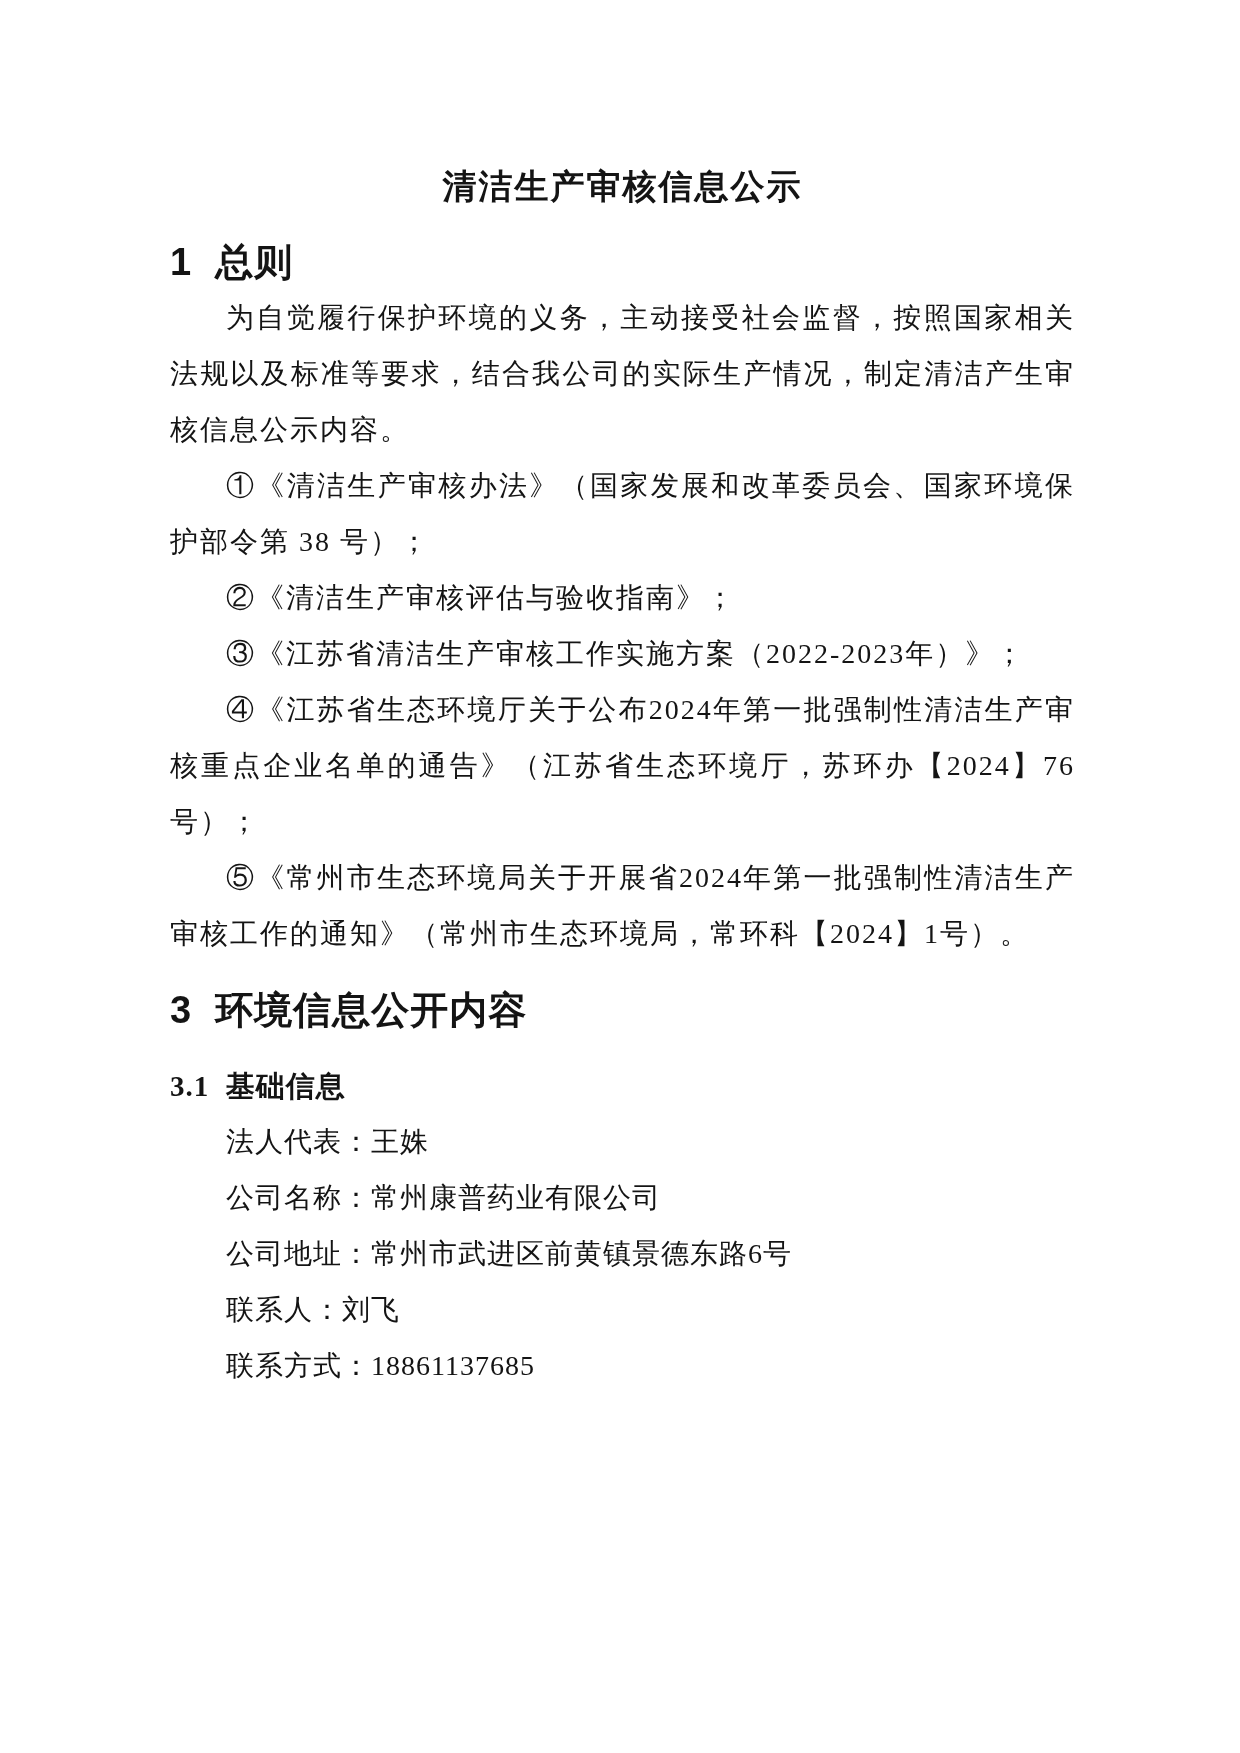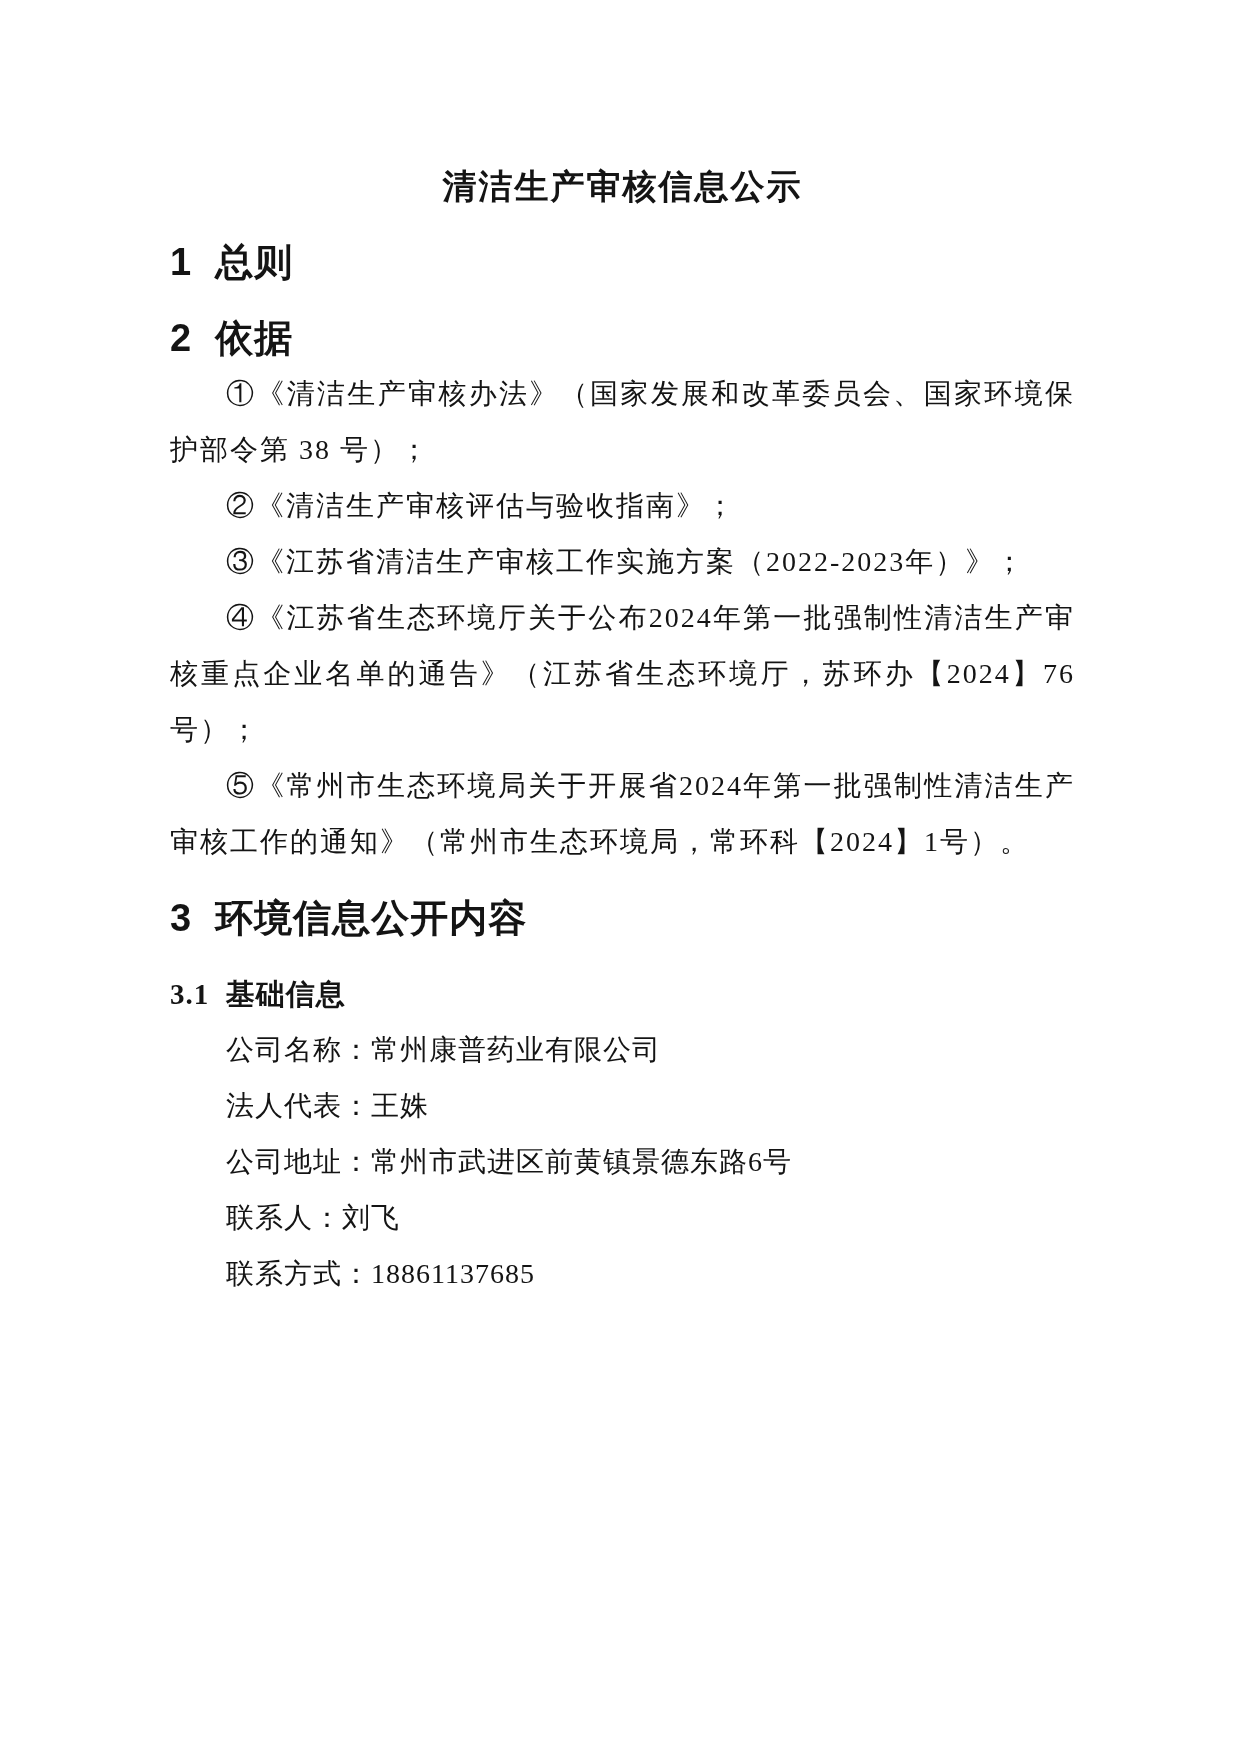--- a/index.html
+++ b/index.html
@@ -63,32 +63,32 @@
 </style>
 </head>
 <body>
 
 <div class="page">
 
   <h1 class="doc-title">清洁生产审核信息公示</h1>
 
   <h2 class="sec-heading">1  总则</h2>
 
+  <p class="body-para">为自觉履行保护环境的义务，主动接受社会监督，按照国家相关法规以及标准等要求，结合我公司的实际生产情况，制定清洁产生审核信息公示内容。</p>
 
-  <h2 class="sec-heading">2  依据</h2>
 
   <p class="body-para">①《清洁生产审核办法》（国家发展和改革委员会、国家环境保护部令第 38 号）；</p>
   <p class="body-para">②《清洁生产审核评估与验收指南》；</p>
   <p class="body-para">③《江苏省清洁生产审核工作实施方案（2022-2023年）》；</p>
   <p class="body-para">④《江苏省生态环境厅关于公布2024年第一批强制性清洁生产审核重点企业名单的通告》（江苏省生态环境厅，苏环办【2024】76号）；</p>
   <p class="body-para">⑤《常州市生态环境局关于开展省2024年第一批强制性清洁生产审核工作的通知》（常州市生态环境局，常环科【2024】1号）。</p>
 
   <h2 class="sec-heading">3  环境信息公开内容</h2>
 
   <h3 class="sub-heading">3.1  基础信息</h3>
 
+  <p class="info-line">法人代表：王姝</p>
   <p class="info-line">公司名称：常州康普药业有限公司</p>
-  <p class="info-line">法人代表：王姝</p>
   <p class="info-line">公司地址：常州市武进区前黄镇景德东路6号</p>
   <p class="info-line">联系人：刘飞</p>
   <p class="info-line">联系方式：18861137685</p>
 
 </div>
 
 </body></html>

